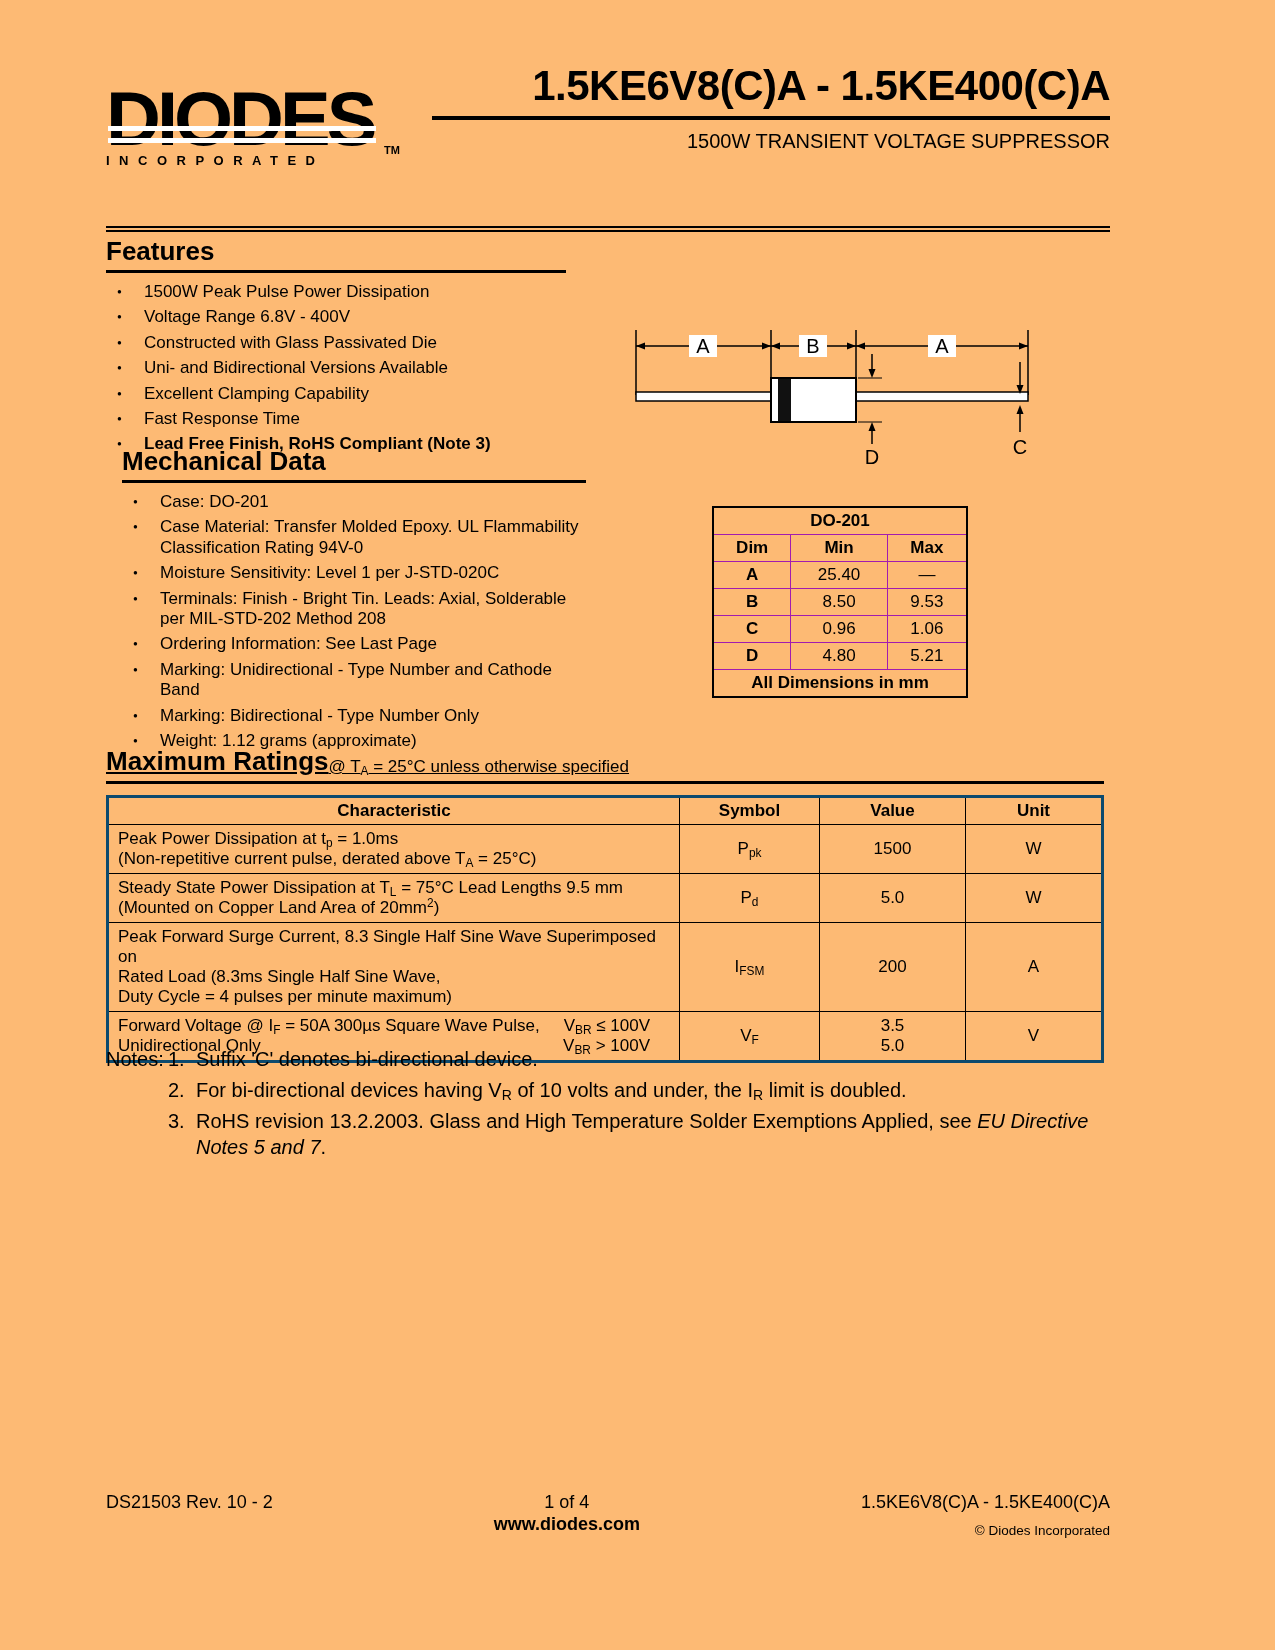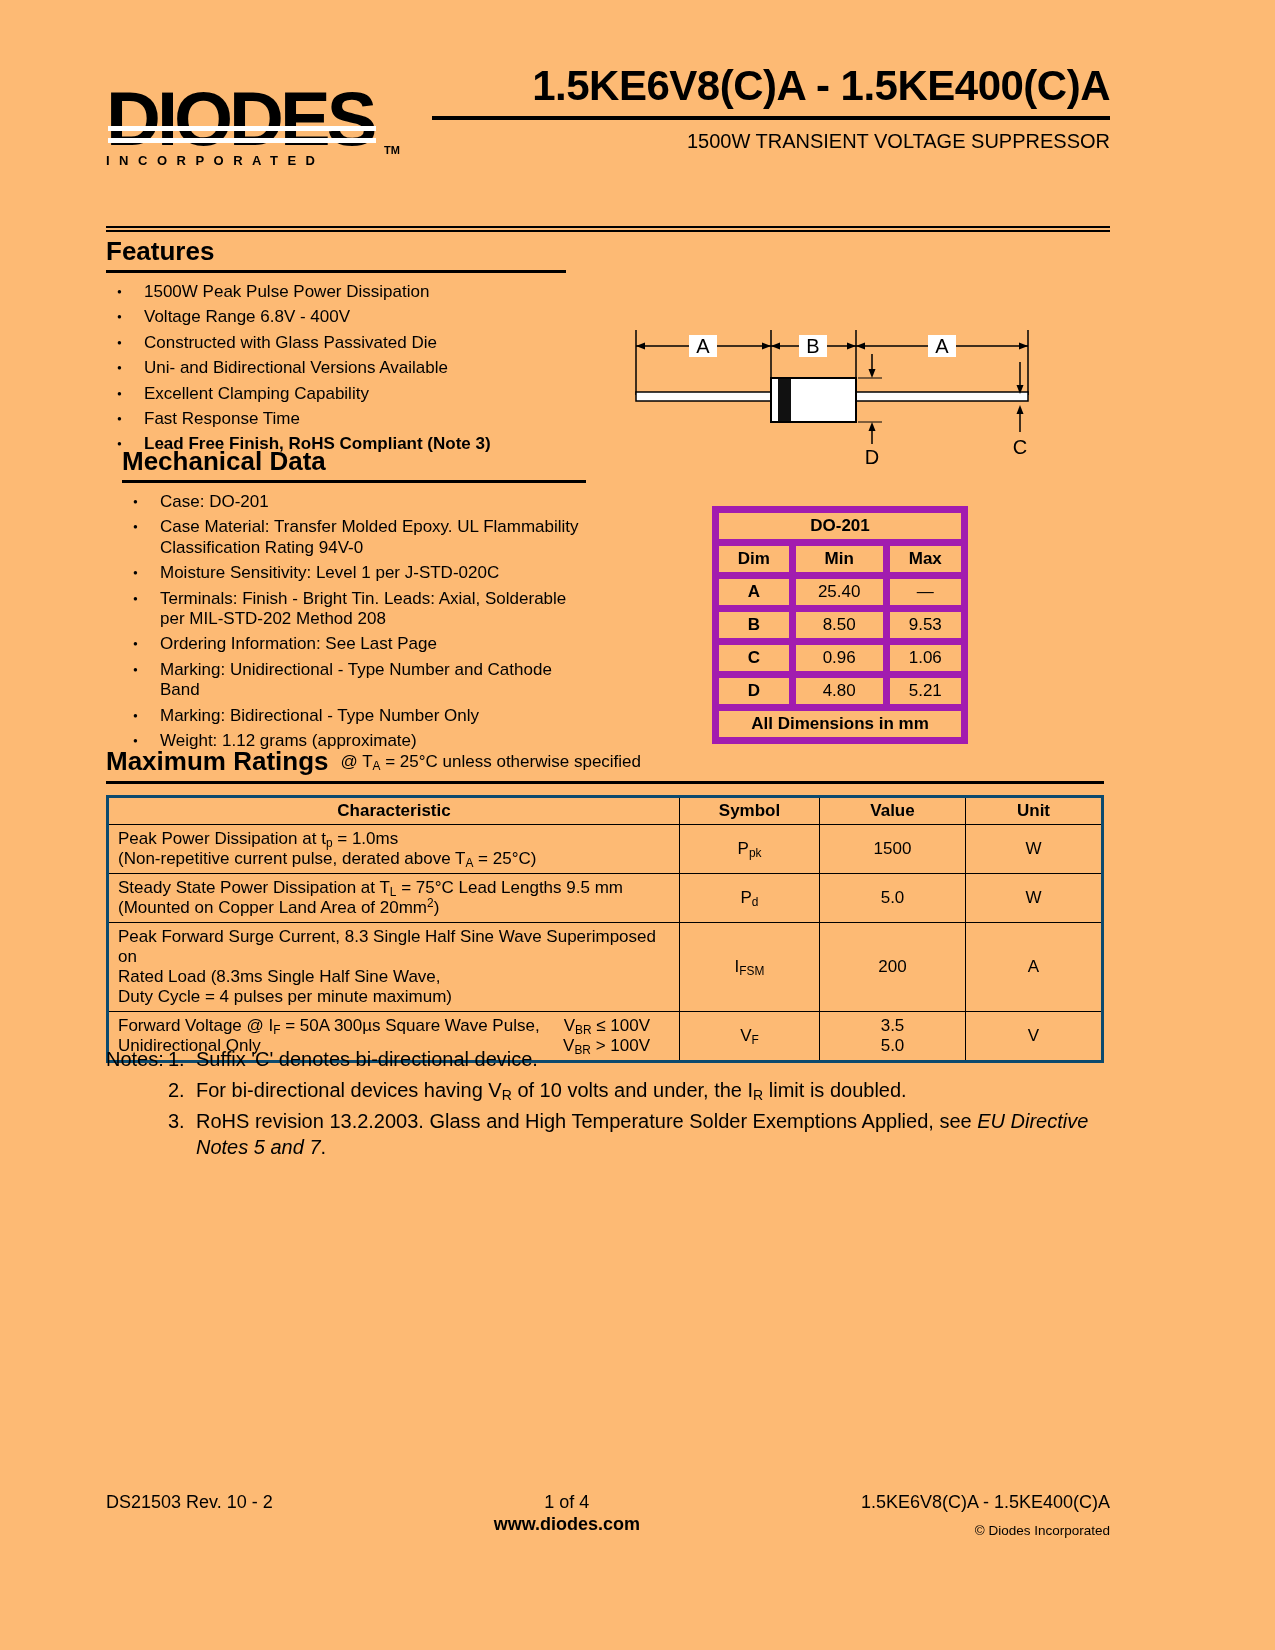--- a/index.html
+++ b/index.html
@@ -34,25 +34,25 @@
   .bullets li { position:relative; padding-left:38px; font-size:17px; line-height:1.2; margin-bottom:5px; }
   .bullets li::before { content:"●"; position:absolute; left:11px; top:5px; font-size:8px; }
   .bold { font-weight:bold; }
   
   .diagram { position:absolute; left:628px; top:316px; width:420px; height:160px; }
   .diagram svg { display:block; }
   .diagram text { font-size:20px; font-family:"Liberation Sans", sans-serif; }
   
   .dim-table-wrap { position:absolute; left:712px; top:506px; width:256px; }
   table.dims { width:100%; border-collapse:collapse; border:2px solid #000; font-size:17px; text-align:center; }
-  table.dims td, table.dims th { border:7px solid #a21caf; padding:3px 4px; height:26px; vertical-align:middle; }
+  table.dims td, table.dims th { border:1px solid #a21caf; padding:3px 4px; height:26px; vertical-align:middle; }
   .dims .t-title, .dims .t-foot { font-weight:bold; }
   
   .ratings-sec { position:absolute; left:106px; top:746px; width:998px; }
-  .mr-head { display:flex; align-items:center; gap:12px; }
+  .mr-head { display:flex; align-items:flex-end; gap:0;text-decoration:underline; }
   .mr-cond { font-size:17px; }
   .ratings-rule { height:3px; background:#000; margin-top:4px; }
   table.ratings { width:100%; border-collapse:collapse; border:3px solid #0c4a6e; font-size:17px; margin-top:11px; }
   table.ratings th { border:1px solid #000; padding:3px 6px; font-size:17px; }
   table.ratings td { border:1px solid #000; padding:4px 9px; line-height:1.18; vertical-align:middle; }
   .c-center { text-align:center; }
   .char-cell { text-align:left; }
   .fv-line { display:flex; justify-content:space-between; padding-right:20px; }
   sub { font-size:0.7em; vertical-align:-0.22em; line-height:0; }
   sup { font-size:0.7em; vertical-align:0.5em; line-height:0; }

